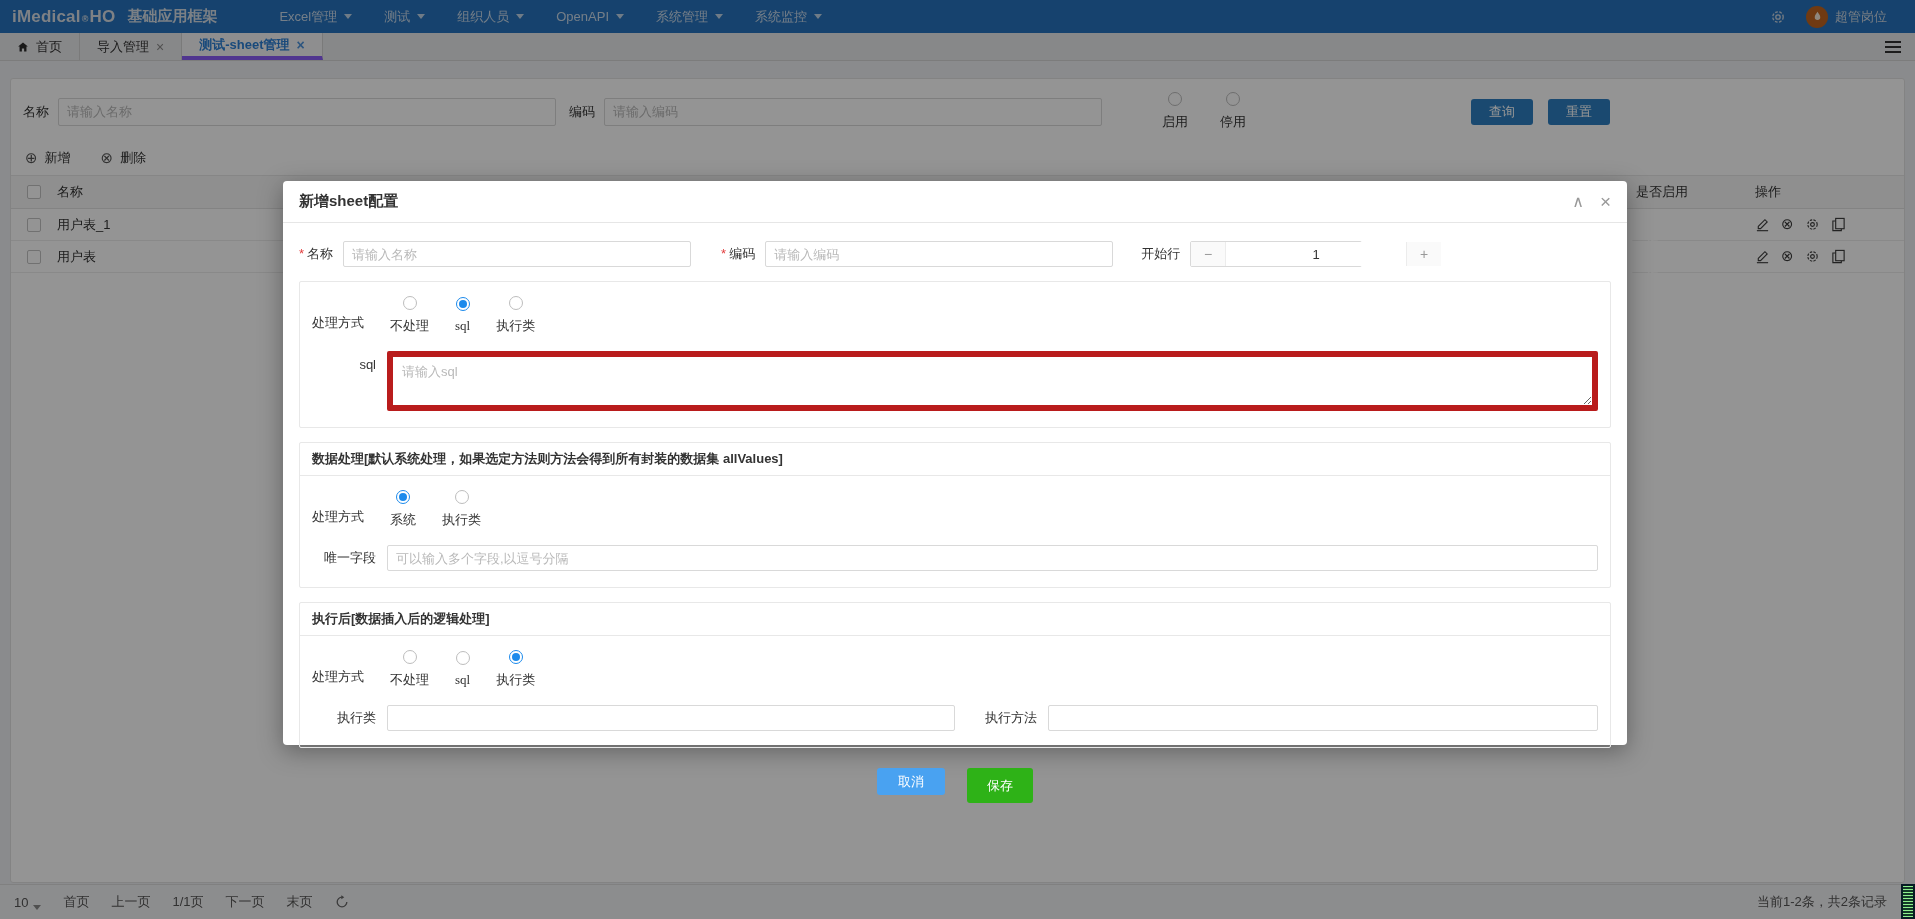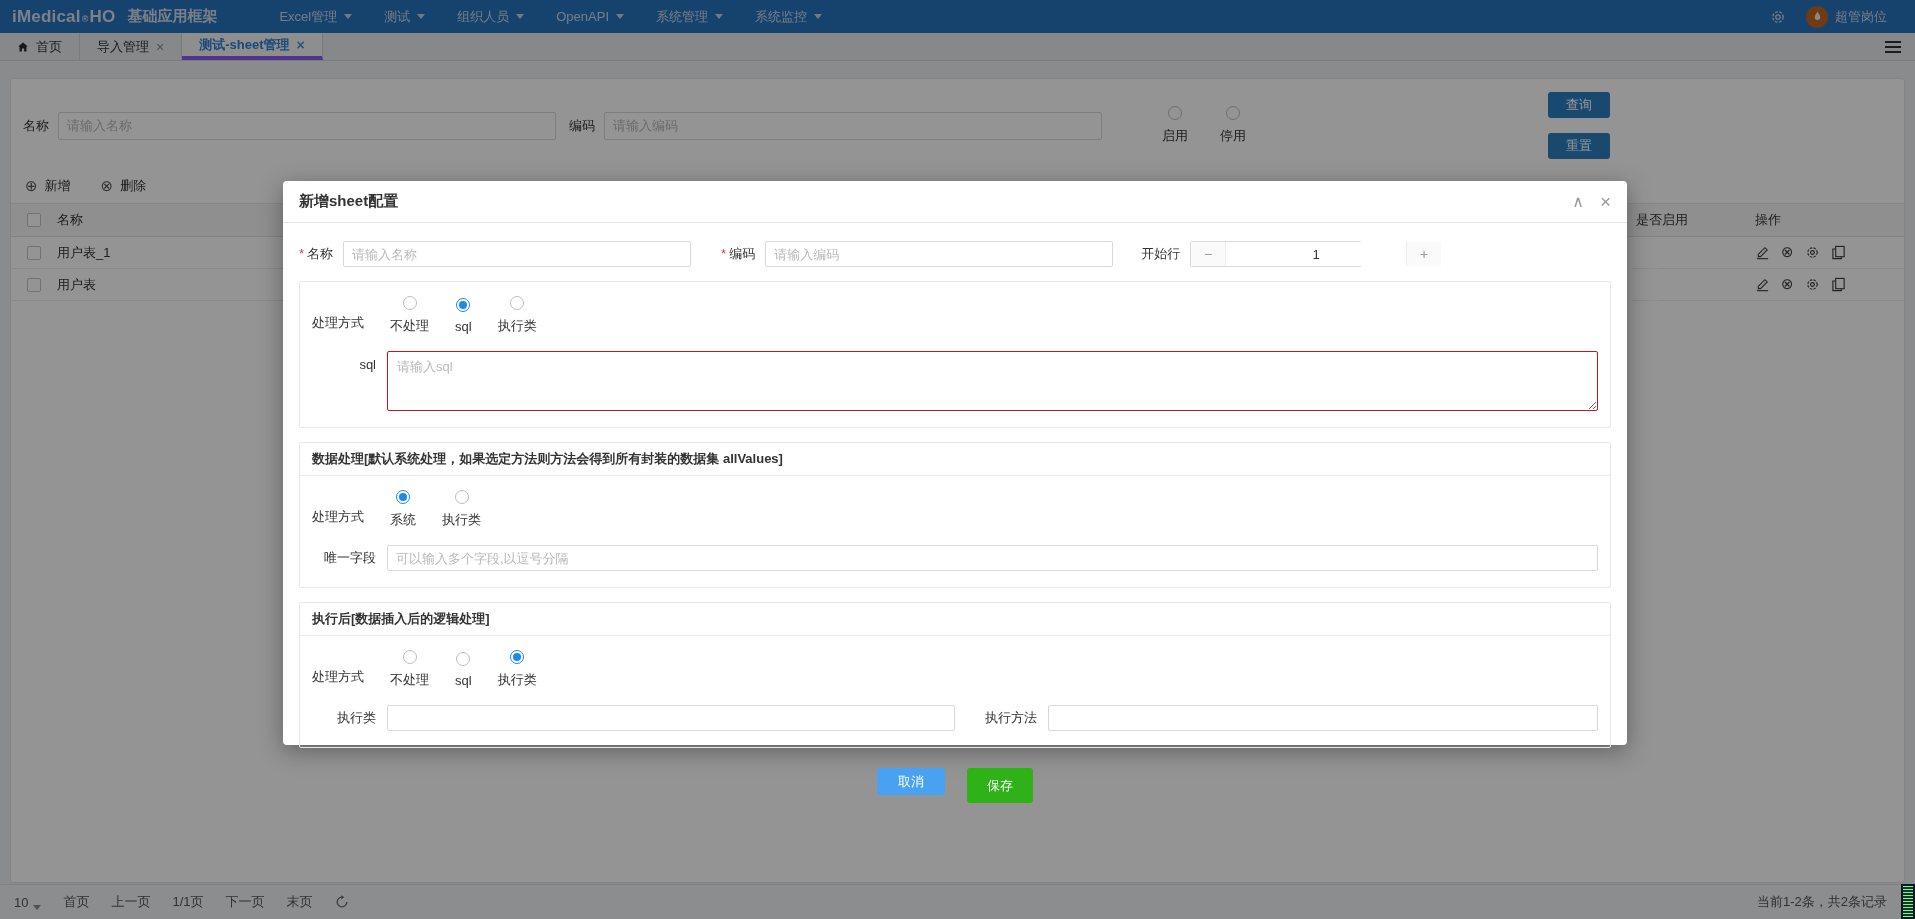--- a/index.html
+++ b/index.html
@@ -47,21 +47,21 @@
   .f-name{width:498px;}
   .f-code{width:498px;}
   .f-gap{margin-left:13px;}
   .radio{display:inline-flex;align-items:center;gap:7px;font-size:13px;color:#333;cursor:pointer;flex-direction:column;}
   .rdot{width:14px;height:14px;border-radius:50%;border:1px solid #bdbdbd;background:#fff;
     box-sizing:border-box;position:relative;flex:none;}
   .radio.checked .rdot{border-color:#1b8aec;}
   .radio.checked .rdot::after{content:"";position:absolute;left:2px;top:2px;width:8px;height:8px;
     border-radius:50%;background:#1b8aec;}
   .filter-radios{display:flex;gap:32px;margin-left:60px;}
-  .filter-actions{margin-left:auto;margin-right:282px;display:flex;gap:15px;flex-direction:column;}
+  .filter-actions{margin-left:auto;margin-right:282px;display:flex;gap:15px;}
   .btn-blue{min-width:62px;height:26px;background:#2e7fc2;color:#fff;border:none;border-radius:3px;
     font-size:13px;font-family:inherit;cursor:pointer;}
 
   .toolbar{display:flex;gap:30px;padding:6px 14px 8px;}
   .tool-item{display:flex;align-items:center;gap:7px;font-size:13px;color:#333;cursor:pointer;}
   .tool-glyph{font-family:"DejaVu Sans",sans-serif;font-size:15px;color:#555;line-height:1;}
 
   
   .trow{display:flex;align-items:center;height:34px;font-size:13px;color:#333;
     border-bottom:1px solid #ececec;box-sizing:border-box;}
@@ -123,24 +123,24 @@
     background:#fafafa;flex:none;}
   .st-minus{border-right:1px solid #ececec;}
   .st-plus{border-left:1px solid #ececec;}
   .st-value{flex:1;border:none;text-align:center;font-size:13px;color:#333;font-family:inherit;outline:none;}
 
   .sect{border:1px solid #e8e8e8;border-radius:2px;margin-top:14px;}
   .s-title{padding:7px 12px;font-size:13px;font-weight:bold;color:#333;border-bottom:1px solid #e8e8e8;}
   .s-body{padding:14px 12px 16px;}
   .proc-row{display:flex;align-items:center;}
   .p-label{font-size:13px;color:#333;width:66px;flex:none;margin-top:14px;}
-  .proc-row .radio{margin-left:12px;margin-right:14px;}
+  .proc-row .radio{margin-left:12px;margin-right:14px;font-family:Liberation Serif, serif;}
   .in-row{display:flex;align-items:flex-start;margin-top:16px;}
   .in-label{width:64px;flex:none;text-align:right;padding-right:11px;font-size:13px;color:#333;padding-top:6px;}
-  .sql-area{flex:1;height:60px;border:1px solid #b91c1c;border-radius:2px;padding:6px 9px;
+  .sql-area{flex:1;height:60px;border:6px solid #b91c1c;border-radius:2px;padding:6px 9px;
     font-size:13px;color:#8b5cf6;font-family:inherit;box-sizing:border-box;resize:both;}
   .sql-area::placeholder{color:#b9b9b9;}
   .in-unique{flex:1;}
   .in-class{width:568px;}
   .lbl-method{margin-left:30px;}
   .in-method{flex:1;margin-left:11px;}
   .m-footer{display:flex;justify-content:center;gap:22px;margin-top:20px;padding-bottom:18px;}
   .btn-cancel{min-width:68px;height:27px;background:#49a2f1;color:#fff;border:none;border-radius:3px;
     font-size:13px;font-family:inherit;cursor:pointer;}
   .btn-save{min-width:66px;height:35px;background:#2eb217;color:#fff;border:none;border-radius:3px;

